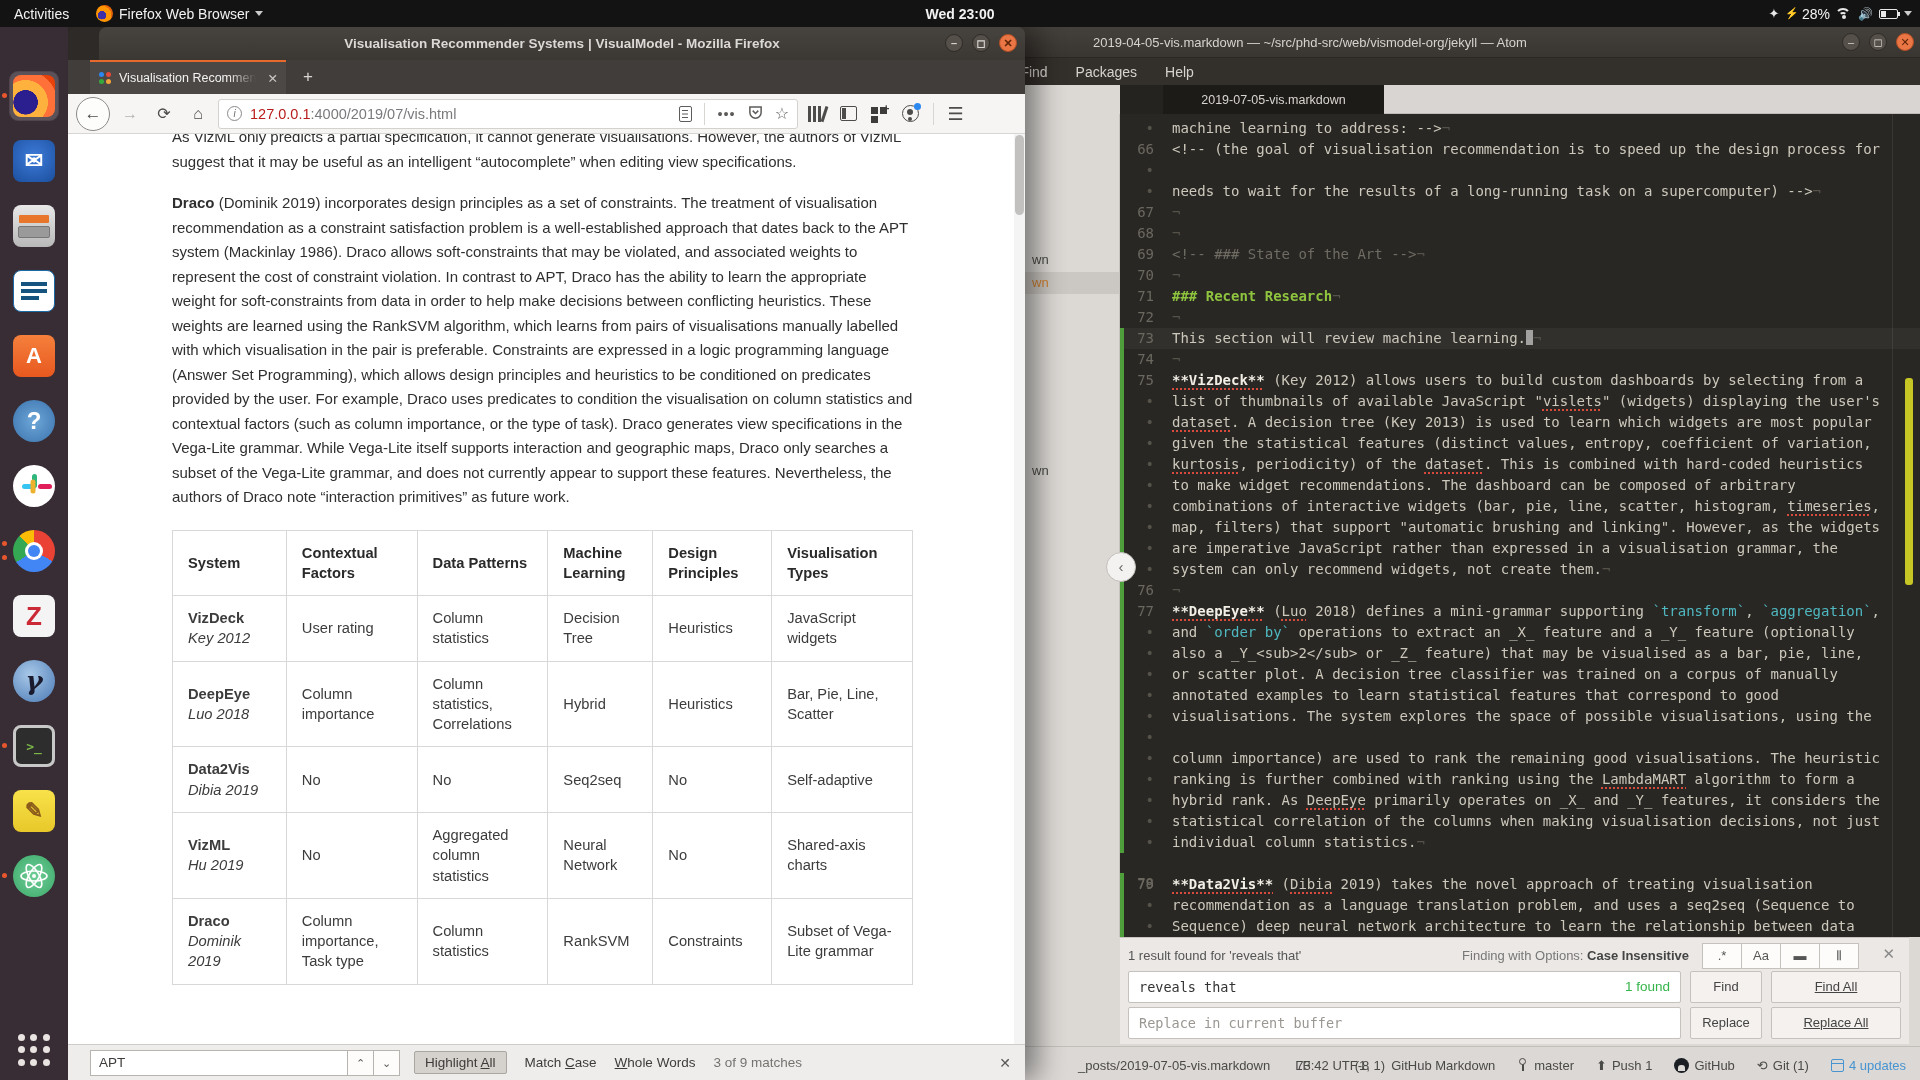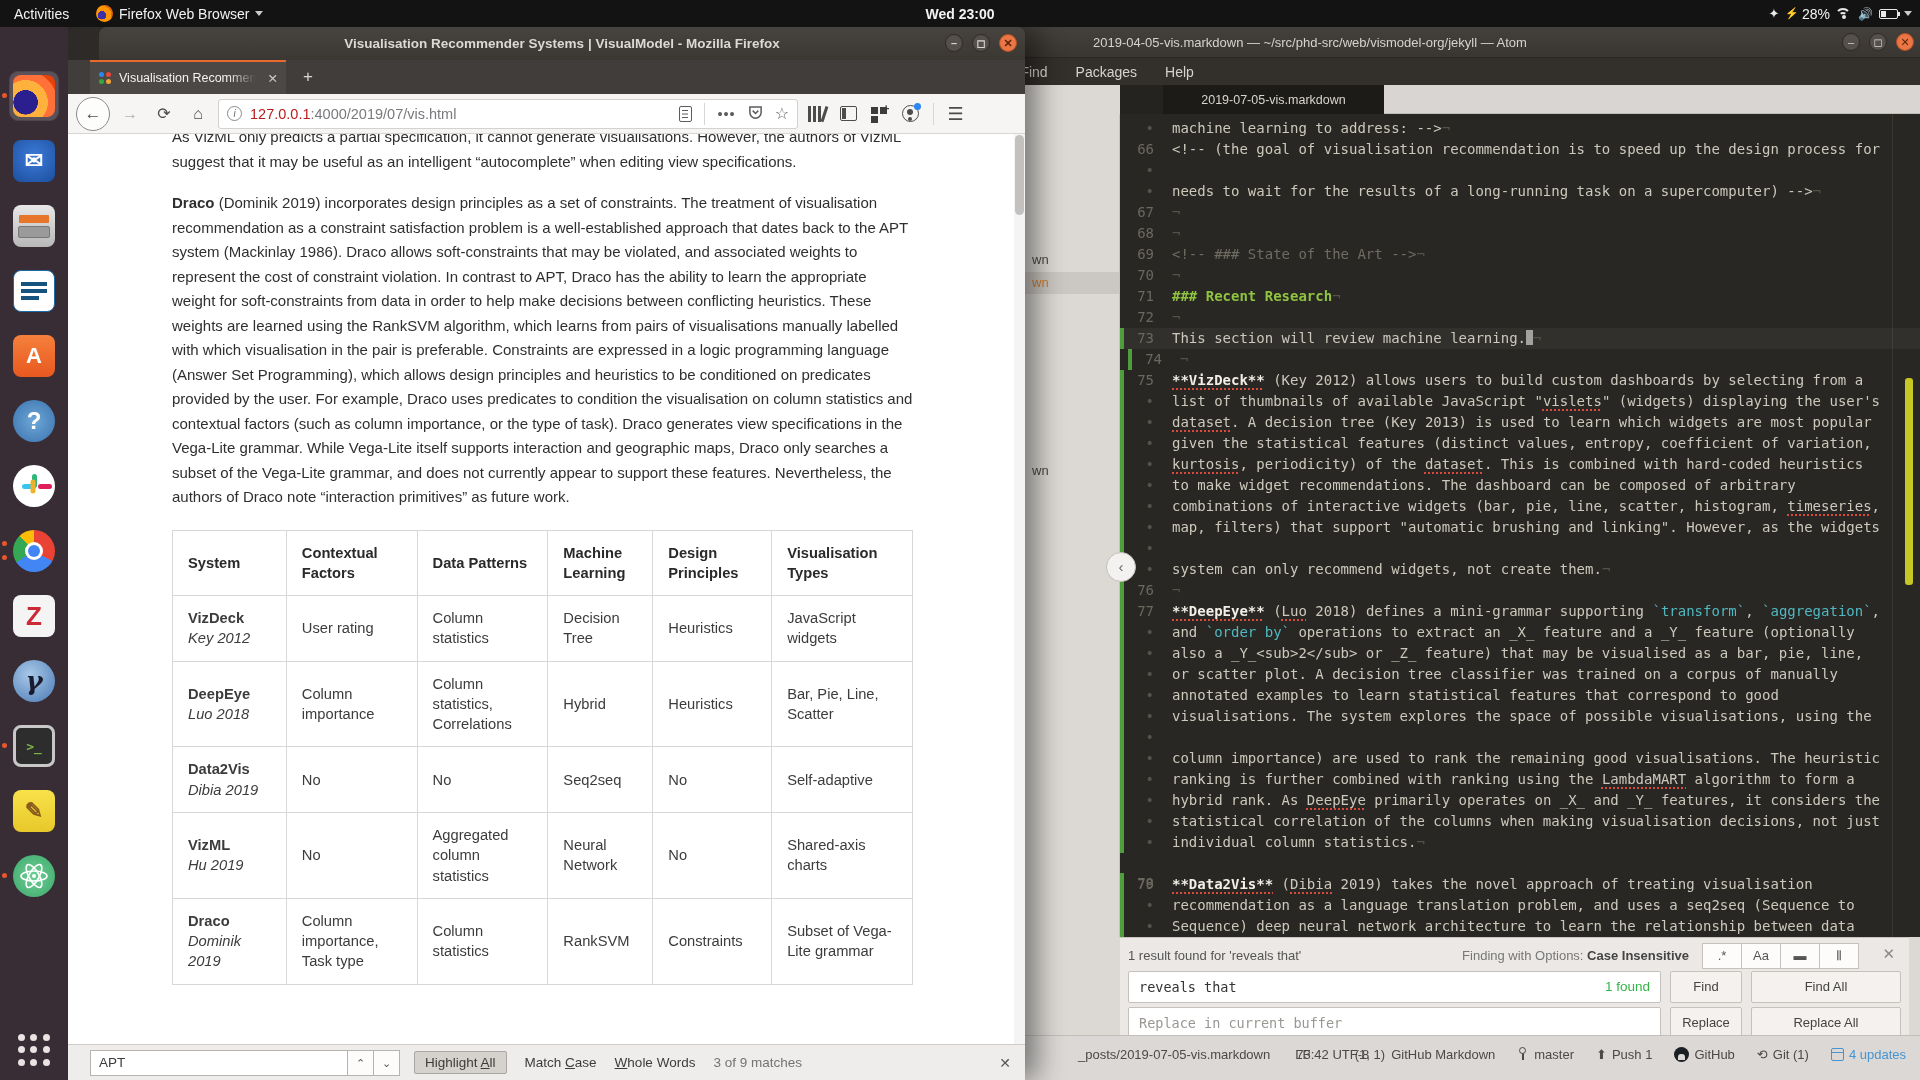--- a/index.html
+++ b/index.html
@@ -76,23 +76,23 @@
   #find-optlabel b { color:#444; font-weight:bold; }
   #find-optbtns { position:absolute; right:42px; top:0; display:flex; }
   .optbtn { width:40px; height:26px; background:#fdfcfb; border:1px solid #c5c2be; margin-left:-1px; text-align:center; line-height:24px; color:#555; font-size:13px; }
   #find-close { position:absolute; right:6px; top:2px; color:#888; font-size:15px; }
   .find-row { position:absolute; left:8px; right:8px; height:32px; display:flex; gap:9px; }
   #find-row1 { top:33px; } #find-row2 { top:69px; }
   .find-input { flex:1; background:#fff; border:1px solid #c5c2be; border-radius:2px; font-family:"DejaVu Sans Mono", monospace; font-size:13.5px; color:#333; padding:0 10px; line-height:30px; position:relative; }
   .find-input .ph { color:#9a9792; }
   .found-badge { position:absolute; right:10px; top:0; line-height:30px; color:#35b54a; font-family:"Liberation Sans",sans-serif; }
   .find-btn { background:#f4f1ee; border:1px solid #c5c2be; border-radius:2px; color:#444; text-align:center; line-height:30px; }
-  .fb-sm { width:72px; } .fb-lg { width:150px; }
-  
-  #atom-status { position:absolute; left:0; right:0; bottom:0; height:45px; background:#dbd8d5; border-top:1px solid #c2bfbb; font-size:13px; color:#4a4a48; }
+  .fb-sm { width:72px; } .fb-lg { width:130px;text-decoration:underline; }
+  
+  #atom-status { position:absolute; left:0; right:0; bottom:0; height:34px; background:#dbd8d5; border-top:1px solid #c2bfbb; font-size:13px; color:#4a4a48; }
   #status-left { position:absolute; left:378px; top:0; height:36px; display:flex; align-items:center; gap:26px; }
   #status-right { position:absolute; right:14px; top:0; height:36px; display:flex; align-items:center; gap:22px; }
   .st-item { display:flex; align-items:center; gap:5px; }
   .st-blue { color:#4794d1; }
   .gh-logo { width:15px; height:15px; border-radius:50%; background:#1b1f23; position:relative; }
   .gh-logo::after { content:""; position:absolute; left:4px; top:7px; width:7px; height:6px; background:#dbd8d5; border-radius:3px 3px 0 0; }
   .pkg-ico { width:13px; height:13px; border:1.5px solid #4794d1; border-radius:2px; position:relative; }
   .pkg-ico::after { content:""; position:absolute; left:0; right:0; top:3px; height:1.5px; background:#4794d1; }
   .branch-ico { width:12px; height:14px; position:relative; }
   .branch-ico::before { content:""; position:absolute; left:5px; top:1px; bottom:1px; width:1.5px; background:#4a4a48; }
@@ -306,30 +306,30 @@
         <div class="eline" style="top: 25px;"><span class="gut">66</span><span class="txt"><span>&lt;!-- (the goal of visualisation recommendation is to speed up the design process for</span></span></div>
         <div class="eline" style="top: 46px;"><span class="gut bullet">•</span></div>
         <div class="eline" style="top: 67px;"><span class="gut bullet">•</span><span class="txt"><span>needs to wait for the results of a long-running task on a supercomputer) --&gt;</span><span class="seg-inv">¬</span></span></div>
         <div class="eline" style="top: 88px;"><span class="gut">67</span><span class="txt"><span class="seg-inv">¬</span></span></div>
         <div class="eline" style="top: 109px;"><span class="gut">68</span><span class="txt"><span class="seg-inv">¬</span></span></div>
         <div class="eline" style="top: 130px;"><span class="gut">69</span><span class="txt"><span class="seg-c">&lt;!-- ### State of the Art --&gt;</span><span class="seg-inv">¬</span></span></div>
         <div class="eline" style="top: 151px;"><span class="gut">70</span><span class="txt"><span class="seg-inv">¬</span></span></div>
         <div class="eline" style="top: 172px;"><span class="gut">71</span><span class="txt"><span class="seg-g">### Recent Research</span><span class="seg-inv">¬</span></span></div>
         <div class="eline" style="top: 193px;"><span class="gut">72</span><span class="txt"><span class="seg-inv">¬</span></span></div>
         <div class="eline git activeLine" style="top: 214px;"><span class="gut">73</span><span class="txt"><span>This section will review machine learning.</span><span class="cursor"></span><span class="seg-inv">¬</span></span></div>
-        <div class="eline git" style="top: 235px; margin-left: 8px;"><span class="gut">74</span><span class="txt"><span class="seg-inv">¬</span></span></div>
+        <div class="eline git" style="top: 235px;"><span class="gut">74</span><span class="txt"><span class="seg-inv">¬</span></span></div>
         <div class="eline git" style="top: 256px;"><span class="gut">75</span><span class="txt"><span class="seg-b seg-sp">**VizDeck**</span><span> (Key 2012) allows users to build custom dashboards by selecting from a</span></span></div>
         <div class="eline git" style="top: 277px;"><span class="gut bullet">•</span><span class="txt"><span>list of thumbnails of available JavaScript "</span><span class="seg-sp">vislets</span><span>" (widgets) displaying the user's</span></span></div>
         <div class="eline git" style="top: 298px;"><span class="gut bullet">•</span><span class="txt"><span class="seg-sp">dataset</span><span>. A decision tree (Key 2013) is used to learn which widgets are most popular</span></span></div>
         <div class="eline git" style="top: 319px;"><span class="gut bullet">•</span><span class="txt"><span>given the statistical features (distinct values, entropy, coefficient of variation,</span></span></div>
         <div class="eline git" style="top: 340px;"><span class="gut bullet">•</span><span class="txt"><span class="seg-sp">kurtosis</span><span>, periodicity) of the </span><span class="seg-sp">dataset</span><span>. This is combined with hard-coded heuristics</span></span></div>
         <div class="eline git" style="top: 361px;"><span class="gut bullet">•</span><span class="txt"><span>to make widget recommendations. The dashboard can be composed of arbitrary</span></span></div>
         <div class="eline git" style="top: 382px;"><span class="gut bullet">•</span><span class="txt"><span>combinations of interactive widgets (bar, pie, line, scatter, histogram, </span><span class="seg-sp">timeseries</span><span>,</span></span></div>
         <div class="eline git" style="top: 403px;"><span class="gut bullet">•</span><span class="txt"><span>map, filters) that support "automatic brushing and linking". However, as the widgets</span></span></div>
-        <div class="eline git" style="top: 424px;"><span class="gut bullet">•</span></div>
+        <div class="eline git" style="top: 424px;"><span class="gut bullet">•</span><span class="txt"><span>are imperative JavaScript rather than expressed in a visualisation grammar, the</span></span></div>
         <div class="eline git" style="top: 445px;"><span class="gut bullet">•</span><span class="txt"><span>system can only recommend widgets, not create them.</span><span class="seg-inv">¬</span></span></div>
         <div class="eline git" style="top: 466px;"><span class="gut">76</span><span class="txt"><span class="seg-inv">¬</span></span></div>
         <div class="eline git" style="top: 487px;"><span class="gut">77</span><span class="txt"><span class="seg-b seg-sp">**DeepEye**</span><span> (</span><span class="seg-sp">Luo</span><span> 2018) defines a mini-grammar supporting </span><span class="seg-code">`transform`</span><span>, </span><span class="seg-code">`aggregation`</span><span>,</span></span></div>
         <div class="eline git" style="top: 508px;"><span class="gut bullet">•</span><span class="txt"><span>and </span><span class="seg-code">`order by`</span><span> operations to extract an _X_ feature and a _Y_ feature (optionally</span></span></div>
         <div class="eline git" style="top: 529px;"><span class="gut bullet">•</span><span class="txt"><span>also a _Y_&lt;sub&gt;2&lt;/sub&gt; or _Z_ feature) that may be visualised as a bar, pie, line,</span></span></div>
         <div class="eline git" style="top: 550px;"><span class="gut bullet">•</span><span class="txt"><span>or scatter plot. A decision tree classifier was trained on a corpus of manually</span></span></div>
         <div class="eline git" style="top: 571px;"><span class="gut bullet">•</span><span class="txt"><span>annotated examples to learn statistical features that correspond to good</span></span></div>
         <div class="eline git" style="top: 592px;"><span class="gut bullet">•</span><span class="txt"><span>visualisations. The system explores the space of possible visualisations, using the</span></span></div>
         <div class="eline git" style="top: 613px;"><span class="gut bullet">•</span></div>
         <div class="eline git" style="top: 634px;"><span class="gut bullet">•</span><span class="txt"><span>column importance) are used to rank the remaining good visualisations. The heuristic</span></span></div>

